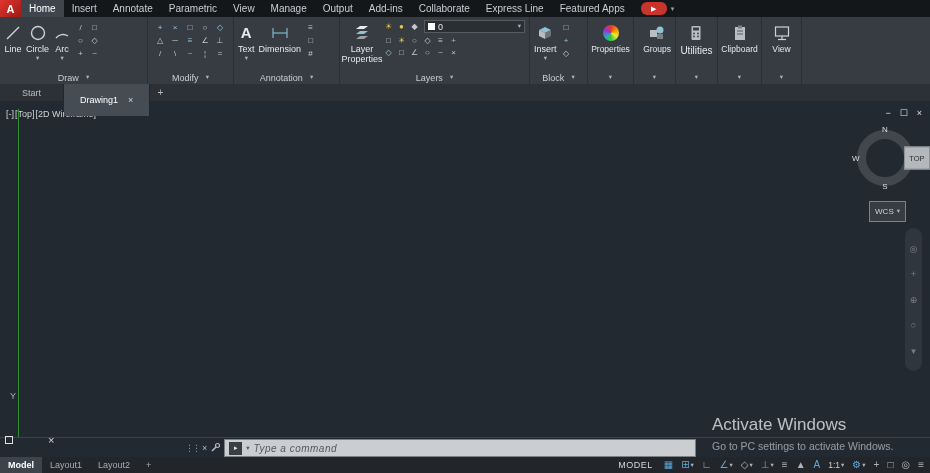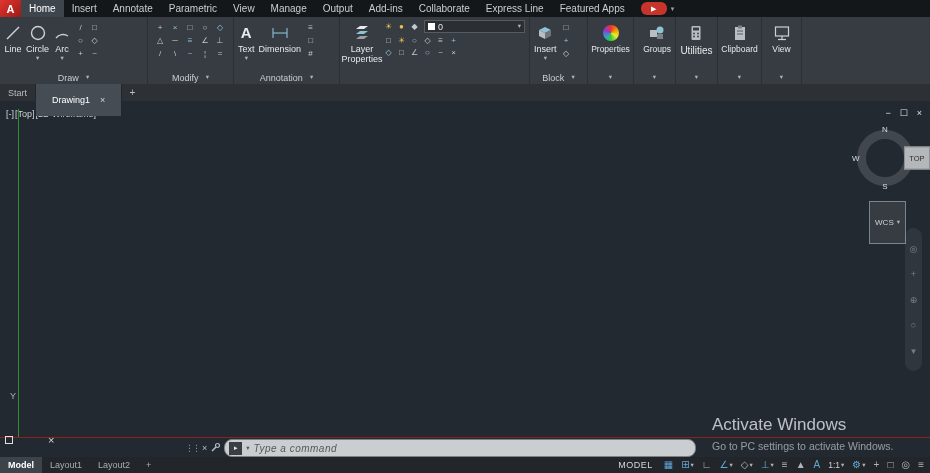--- a/index.html
+++ b/index.html
@@ -53,28 +53,28 @@
   .cross{position:absolute;left:48px;bottom:11px;font-size:11px;color:#d8dbdd;}
 
   .viewcube{position:absolute;right:14px;top:26px;width:62px;height:62px;}
   .viewcube::before{content:"";position:absolute;inset:3px;border-radius:50%;border:9px solid rgba(145,150,155,.28);}
   .vctop{position:absolute;left:50%;top:50%;transform:translate(-50%,-50%);width:26px;height:23px;background:#b4b8bb;color:#2b2e31;font-size:7.5px;display:flex;align-items:center;justify-content:center;border:1px solid #8d9194;margin-left:32px;}
   .vc{position:absolute;font-size:8px;color:#dcdfe1;}
   .vcN{top:-2px;left:50%;transform:translateX(-50%);}
   .vcS{bottom:-2px;left:50%;transform:translateX(-50%);}
   .vcW{left:-2px;top:50%;transform:translateY(-50%);}
   .vcE{right:-2px;top:50%;transform:translateY(-50%);}
-  .wcsbox{position:absolute;right:24px;top:100px;display:flex;align-items:center;gap:3px;padding:16px 5px;border:1px solid #7d8388;background:rgba(58,63,68,.85);font-size:8px;color:#cfd3d6;}
+  .wcsbox{position:absolute;right:24px;top:100px;display:flex;align-items:center;gap:3px;padding:5px 5px;border:1px solid #7d8388;background:rgba(58,63,68,.85);font-size:8px;color:#cfd3d6;}
   .navbar{position:absolute;right:8px;top:127px;width:17px;height:143px;background:rgba(205,215,225,.08);border-radius:9px;display:flex;flex-direction:column;align-items:center;justify-content:space-evenly;}
   .nav-ic{color:rgba(255,255,255,.35);font-size:9px;}
 
   .cmdbar{position:absolute;left:185px;bottom:0;height:18px;display:flex;align-items:center;gap:3px;}
   .grip{color:#8d9298;font-size:9px;letter-spacing:-2px;}
   .cmd-x{color:#b8bcc0;font-size:9px;}
-  .cmdinput{width:472px;height:17px;background:#caced1;border:1px solid #7b8084;border-radius:8px;display:flex;align-items:center;gap:4px;padding:8px 4px;}
+  .cmdinput{width:472px;height:17px;background:#caced1;border:1px solid #7b8084;border-radius:0;display:flex;align-items:center;gap:4px;padding:8px 4px;}
   .promptbox{width:13px;height:13px;background:#3a3f44;color:#e8eaec;font-size:7px;display:flex;align-items:center;justify-content:center;}
   .cmd-caret{color:#555;font-size:6.5px;}
   .cmd-ph{font-size:10px;font-style:italic;color:#55585b;letter-spacing:.5px;}
 
   .wm1{position:absolute;left:712px;bottom:22px;font-size:17px;color:rgba(240,242,244,.75);font-weight:300;}
   .wm2{position:absolute;left:712px;bottom:5px;font-size:10.5px;color:rgba(225,228,230,.6);}
 
   
   .statusbar{position:absolute;left:0;right:0;bottom:0;height:16px;background:#22262a;display:flex;align-items:stretch;font-size:9px;color:#a7adb2;z-index:5;}
   .stab{padding:0 8px;display:flex;align-items:center;}
@@ -246,20 +246,24 @@
           <div class="lrow">
             <span class="sicon teal">◇</span>
             <span class="sicon">□</span>
             <span class="sicon">∠</span>
             <span class="sicon teal">○</span>
             <span class="sicon">~</span>
             <span class="sicon">×</span>
           </div>
         </div>
       </div>
+      <div class="plabel">
+        <span>Layers</span>
+        <span class="caret">▾</span>
+      </div>
     </div>
 
     <div class="panel" style="width:58px">
       <div class="pbody">
         <div class="bigbtn">
           <span class="bicon">
             <svg width="20" height="20">
               <path d="M4 7 L10 4 L16 7 L10 10 Z" fill="#8fc3d4"></path>
               <path d="M4 7 L4 13 L10 16 L10 10 Z" fill="#b9bec2"></path>
               <path d="M16 7 L16 13 L10 16 L10 10 Z" fill="#6e747a"></path>
@@ -366,21 +370,21 @@
         </div>
       </div>
       <div class="plabel">
         <span class="caret">▾</span>
       </div>
     </div>
 
   </div>
 
   <div class="filetabs">
-    <div class="ftab" style="padding:0 8px">
+    <div class="ftab" style="padding:0 22px">
       <span>Start</span>
     </div>
     <div class="ftab active">
       <span>Drawing1</span>
       <span class="x">×</span>
     </div>
     <div class="fplus">+</div>
   </div>
 
   <div class="canvas">

